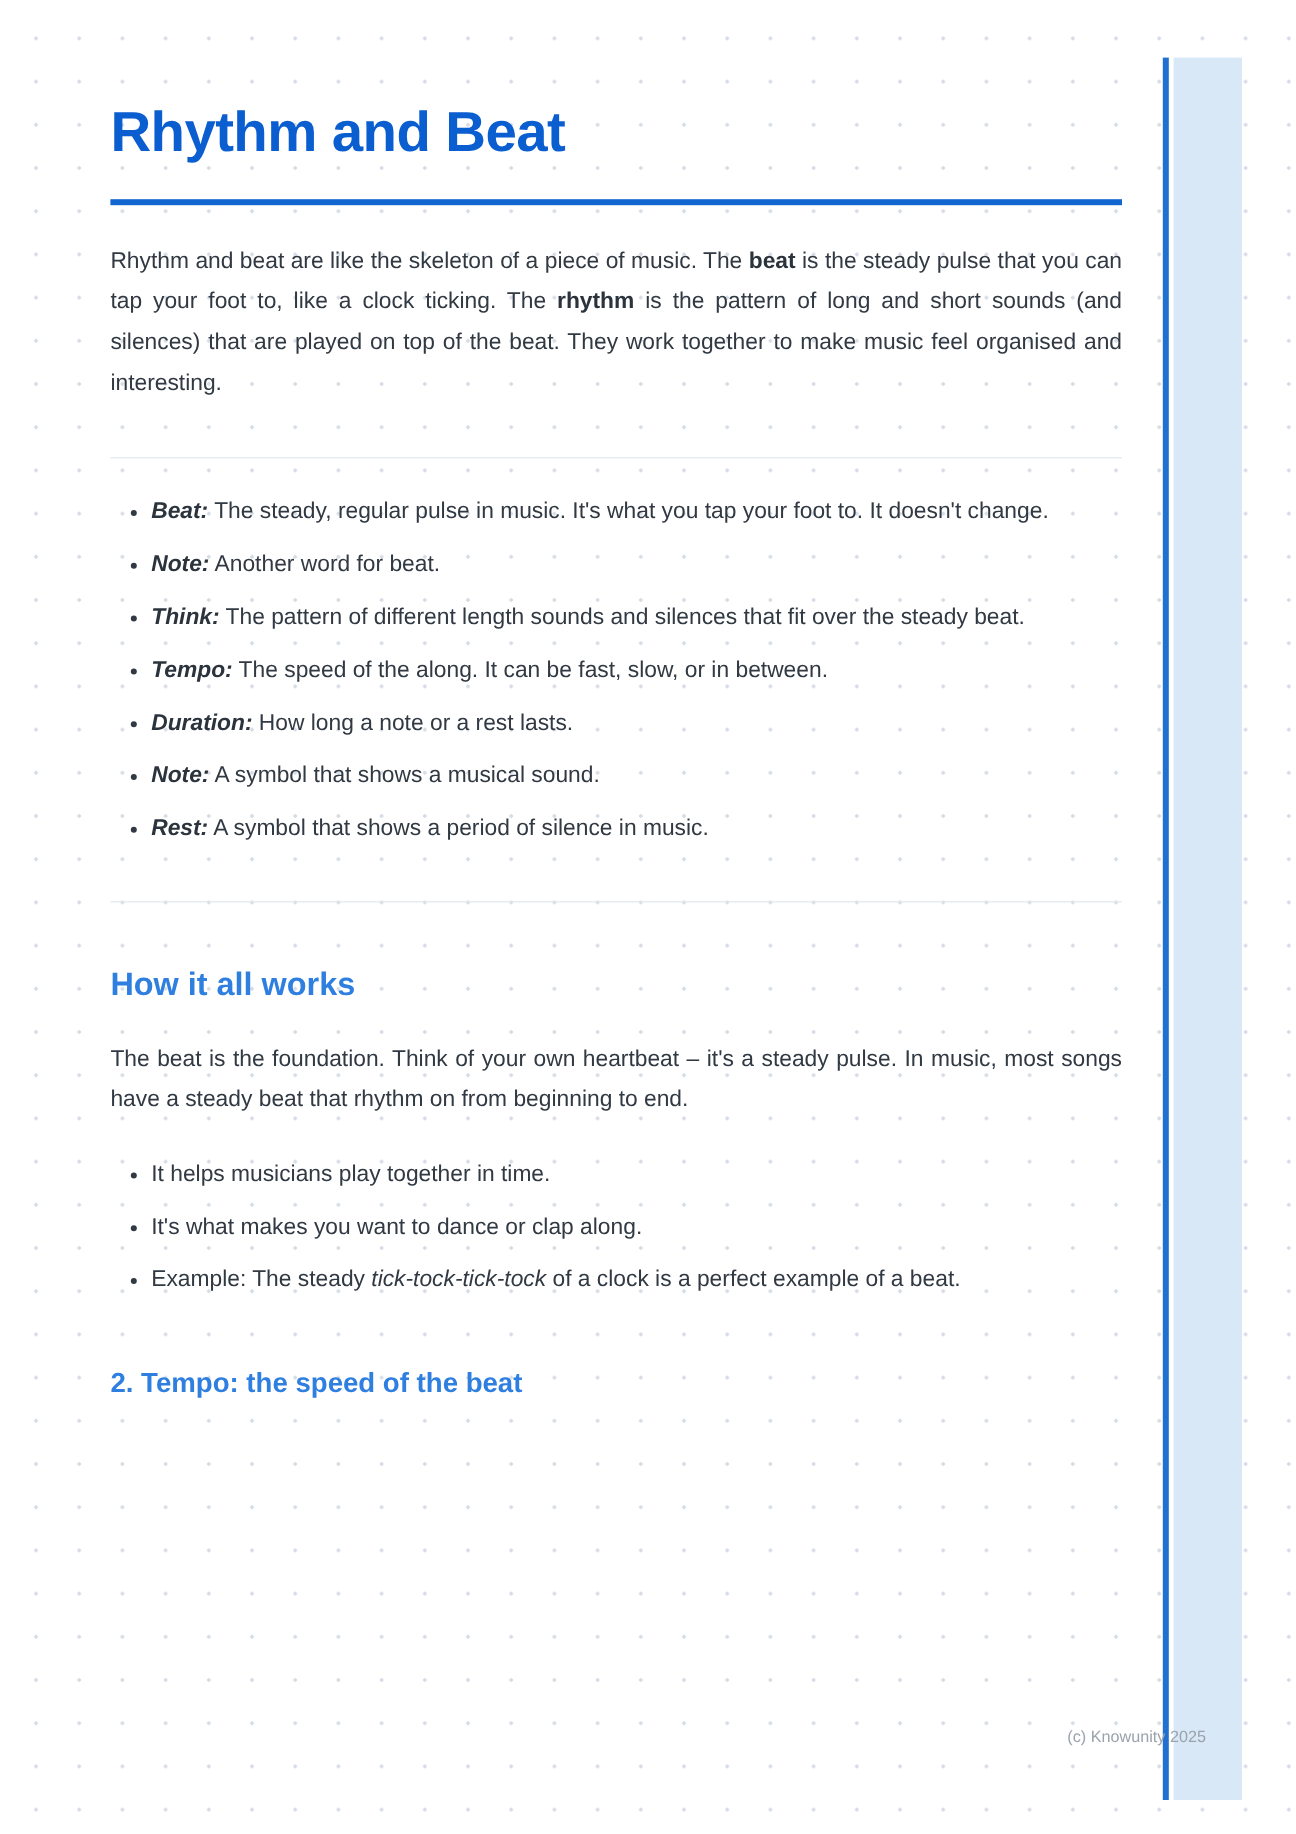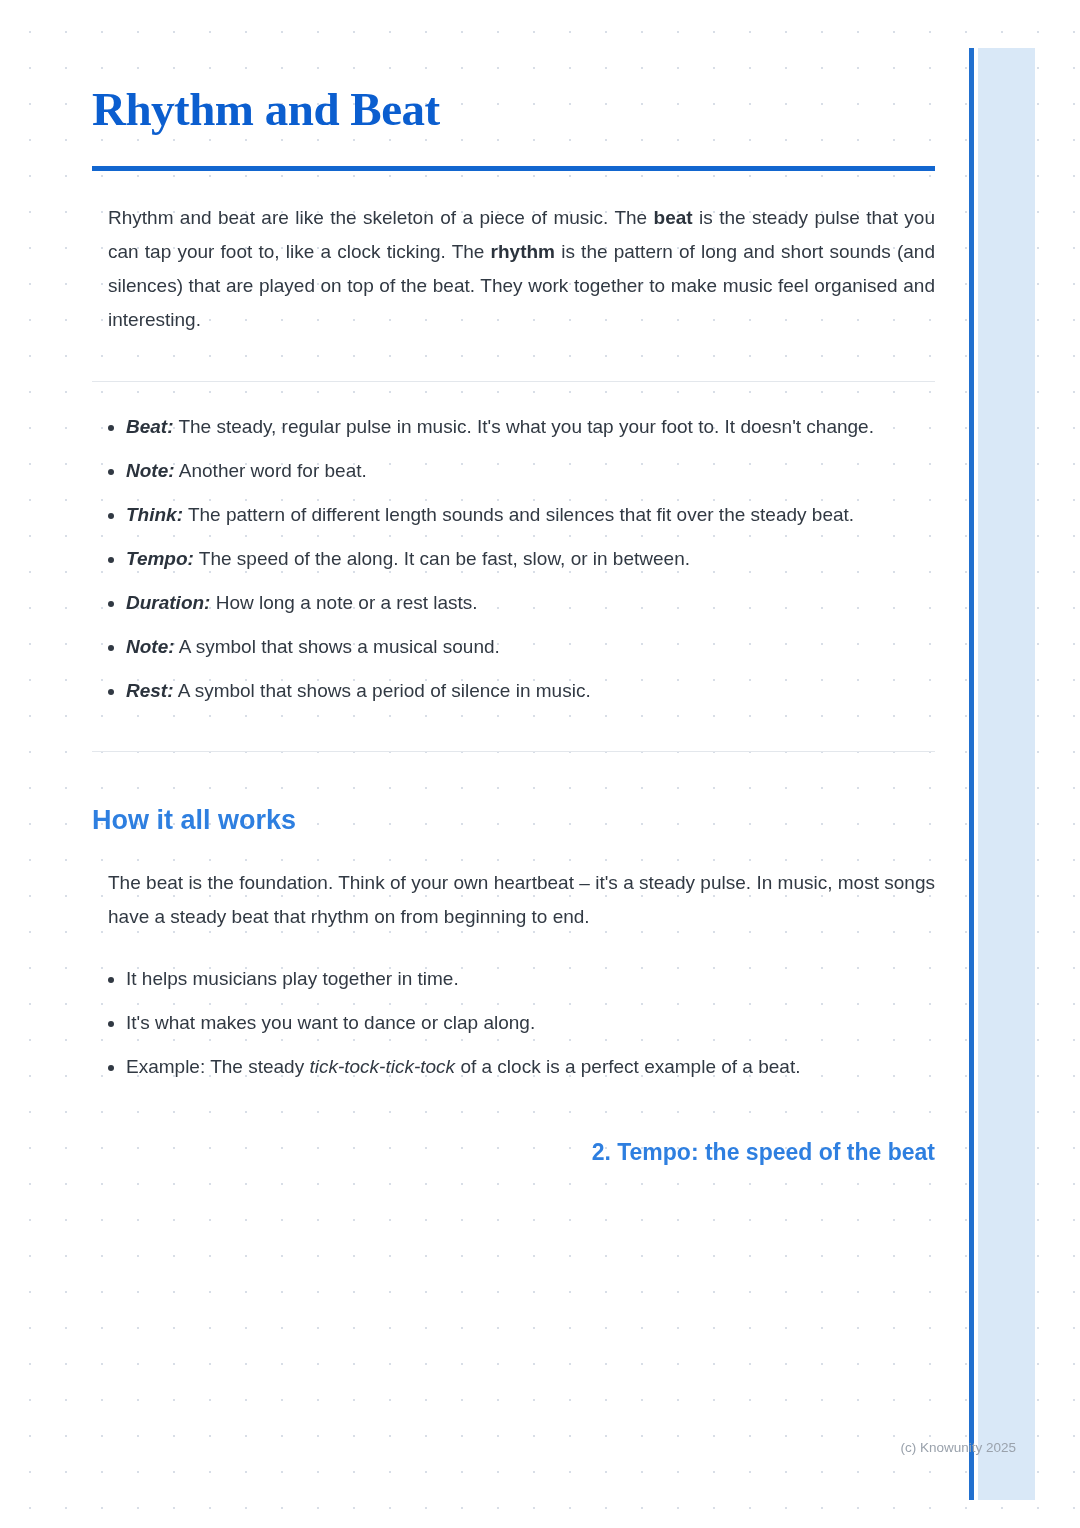--- a/index.html
+++ b/index.html
@@ -22,21 +22,20 @@
     padding: 84px 145px 0 92px; 
   }
 
   .doc-title {
     margin: 0;
     font-size: 47px;
     font-weight: bold;
     letter-spacing: -0.5px;
     color: #0b5ecf;
     line-height: 1.1;
-    font-family: Liberation Serif, serif;
   }
 
   .title-rule {
     height: 5px;
     background: #1266cf;
     border: none;
     margin: 30px 0 0 0;
   }
 
   .h2 {
@@ -49,21 +48,21 @@
 
   .h3 {
     margin: 46px 0 0 0;
     font-size: 23px;
     font-weight: bold;
     color: #2e7fe0;
     line-height: 1.2;
   }
 
   .para {
-    margin: 30px 0 0 16px;
+    margin: 30px 0 0 0;
     font-size: 19px;
     line-height: 34px;
     text-align: justify;
     color: #313943;
   }
 
   .para b { font-weight: bold; color: #2b333d; }
   .para i, li i { font-style: italic; }
 
   .divider {
@@ -100,21 +99,21 @@
     top: 48px;
     left: 969px;
     width: 5px;
     height: 1452px;
     background: #2170cf;
   }
 
   .watermark {
     position: absolute;
     top: 1440px;
-    right: 64px;
+    right: 75px;
     font-size: 13.5px;
     color: #9aa2ac;
     z-index: 2;
   }
 </style>
 </head>
 <body>
 
 <div class="page">
 
@@ -144,19 +143,19 @@
 
     <h2 class="h2">How it all works</h2>
 
     <p class="para"><span>The beat is the foundation. Think of your own heartbeat – it's a steady pulse. In music, most songs have a steady beat that rhythm on from beginning to end.</span></p>
     <ul class="doc-list">
       <li><span>It helps musicians play together in time.</span></li>
       <li><span>It's what makes you want to dance or clap along.</span></li>
       <li><span>Example: The steady </span><i>tick-tock-tick-tock</i><span> of a clock is a perfect example of a beat.</span></li>
     </ul>
 
-    <h3 class="h3" style="margin-top:56px;text-align:right;">2. Tempo: the speed of the beat</h3>
+    <h3 class="h3" style="margin-top:56px;">2. Tempo: the speed of the beat</h3>
 
   </div>
 
   <div class="watermark">(c) Knowunity 2025</div>
 
 </div>
 
 </body></html>

